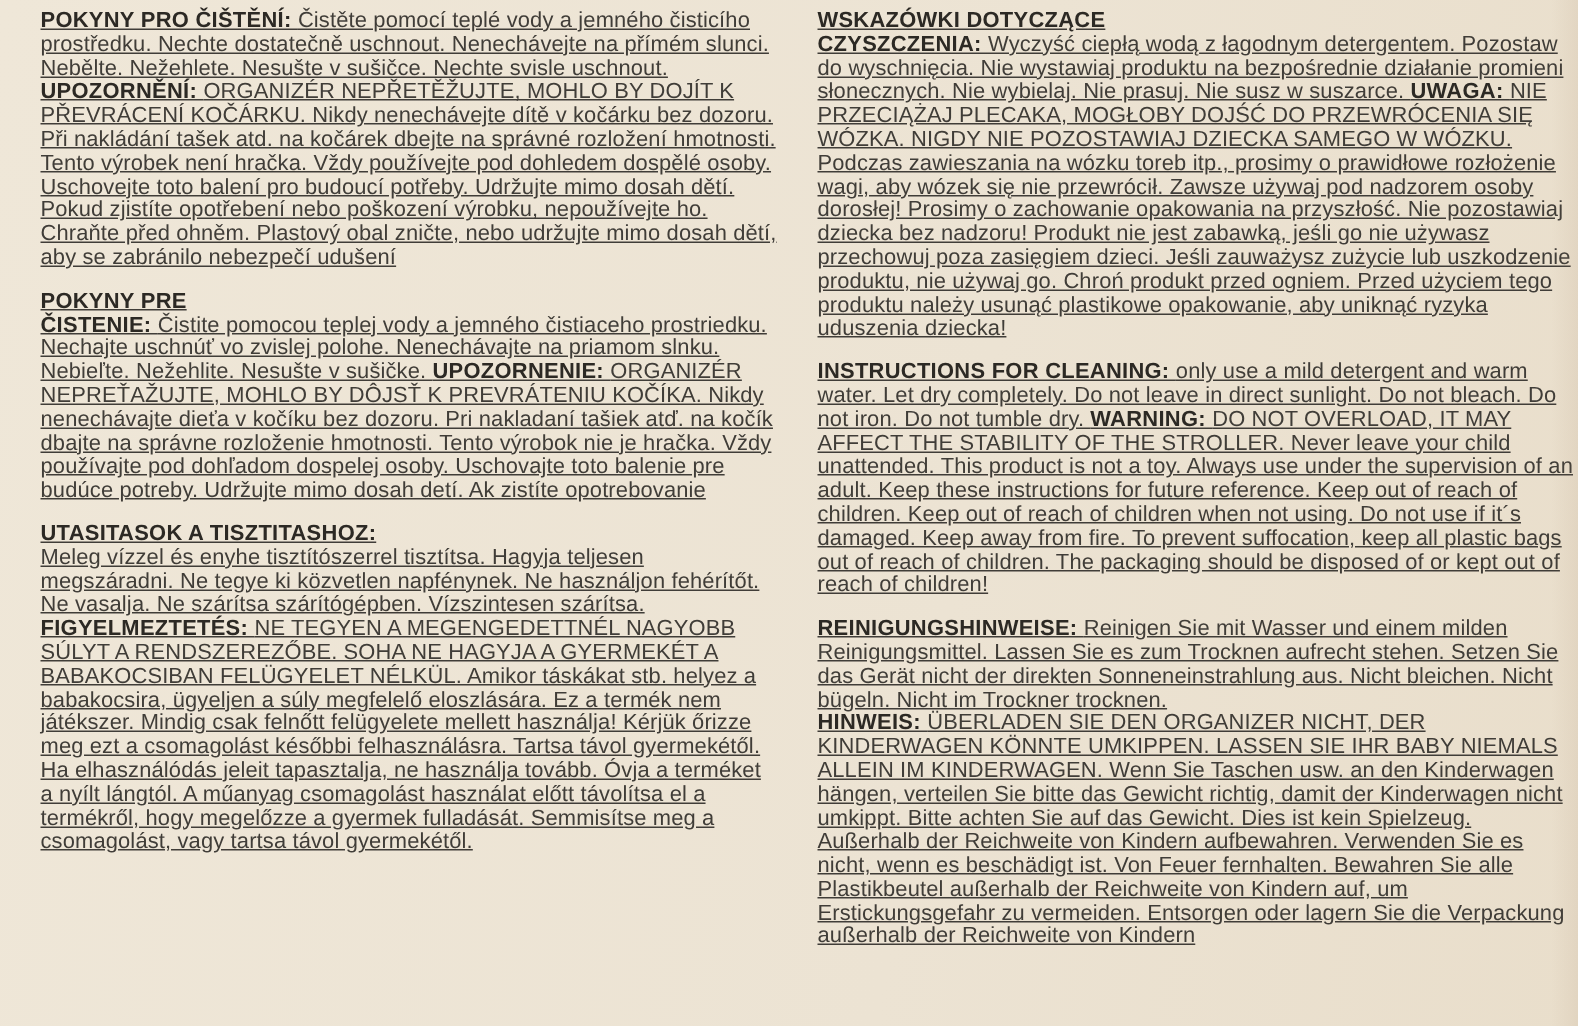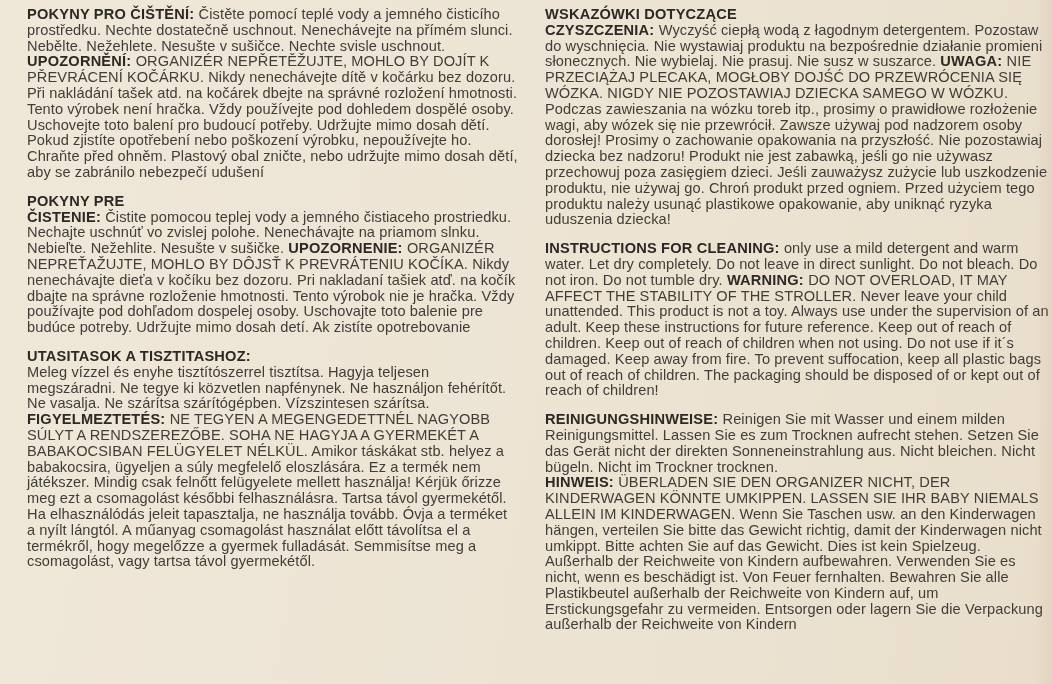--- a/index.html
+++ b/index.html
@@ -35,20 +35,21 @@
   }
   .col-left  { width: 492px; }
   .col-right { width: 507px; }
   .section {
     margin: 0 0 13px 0;
     font-size: 14.6px;
     line-height: 15.8px;
     letter-spacing: 0.1px;
     color: #403d38;
     text-align: left;
+    text-decoration: underline;
   }
   .run-bold {
     font-weight: bold;
     color: #2c2924;
     letter-spacing: 0.2px;
   }
   .run-regular {
     font-weight: normal;
   }
 </style>

